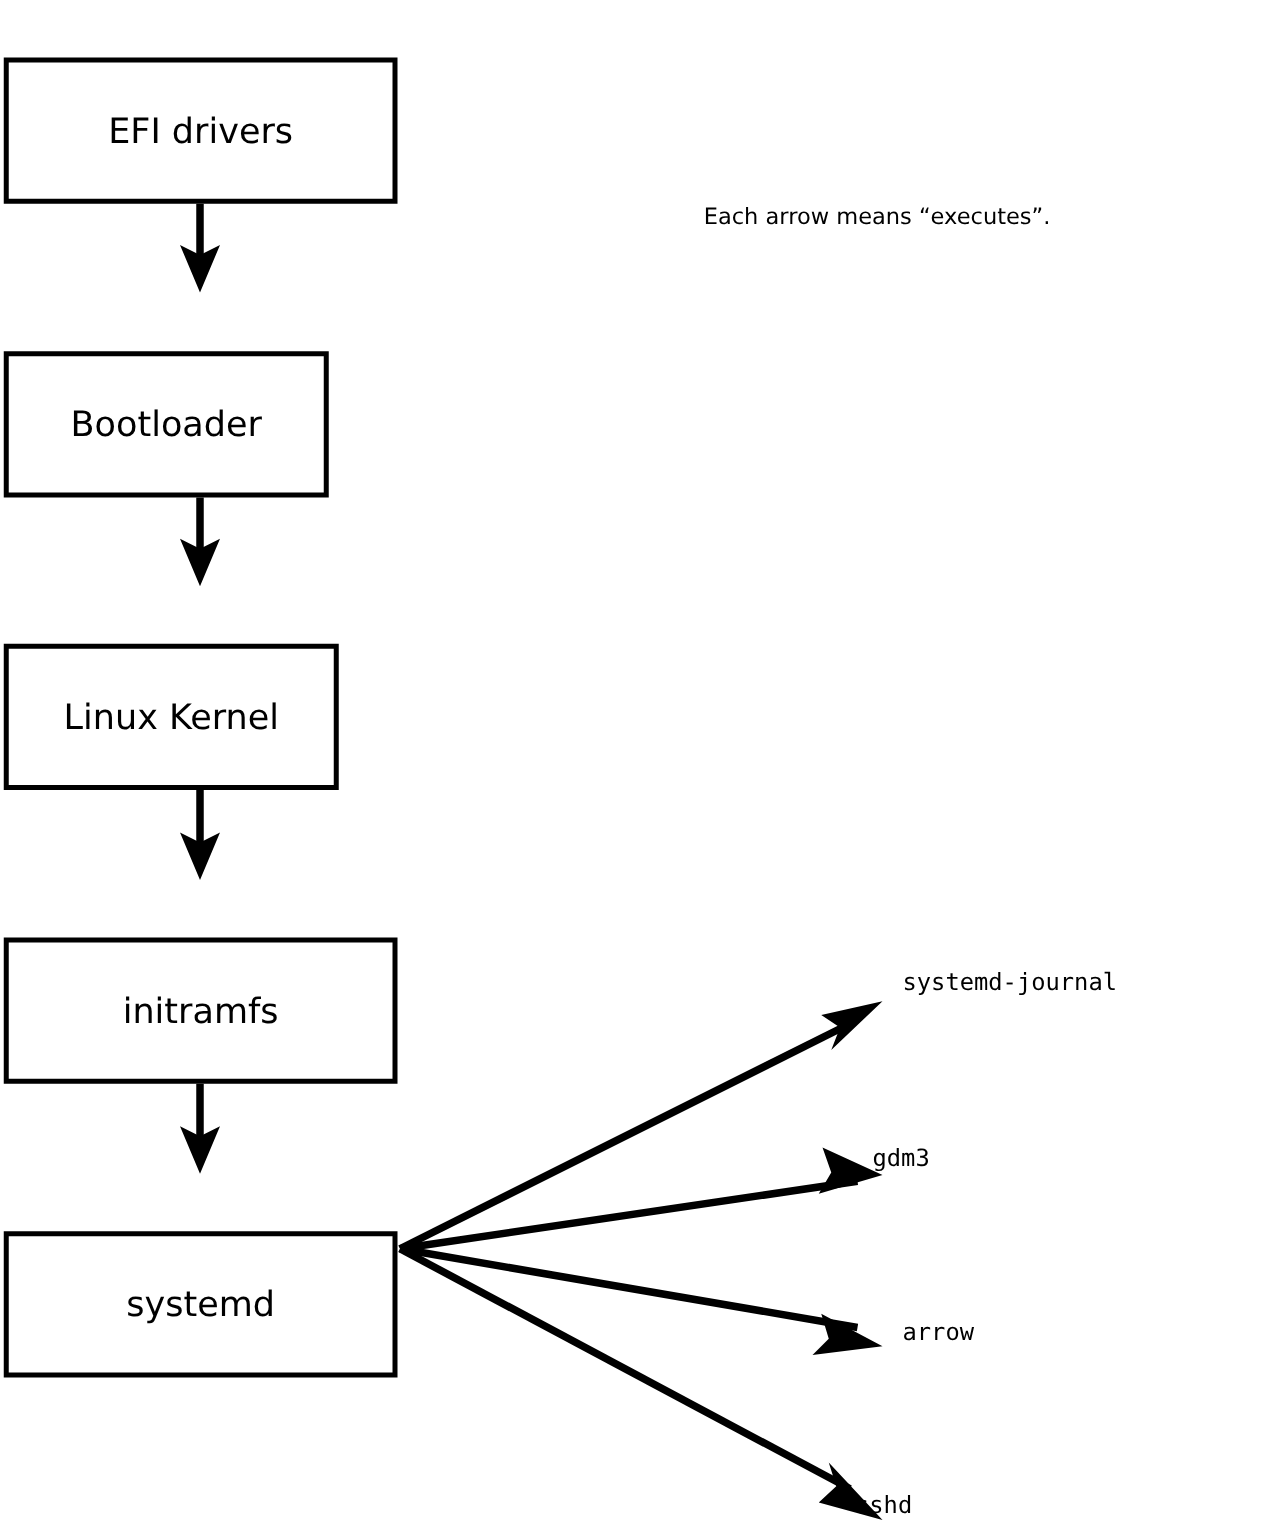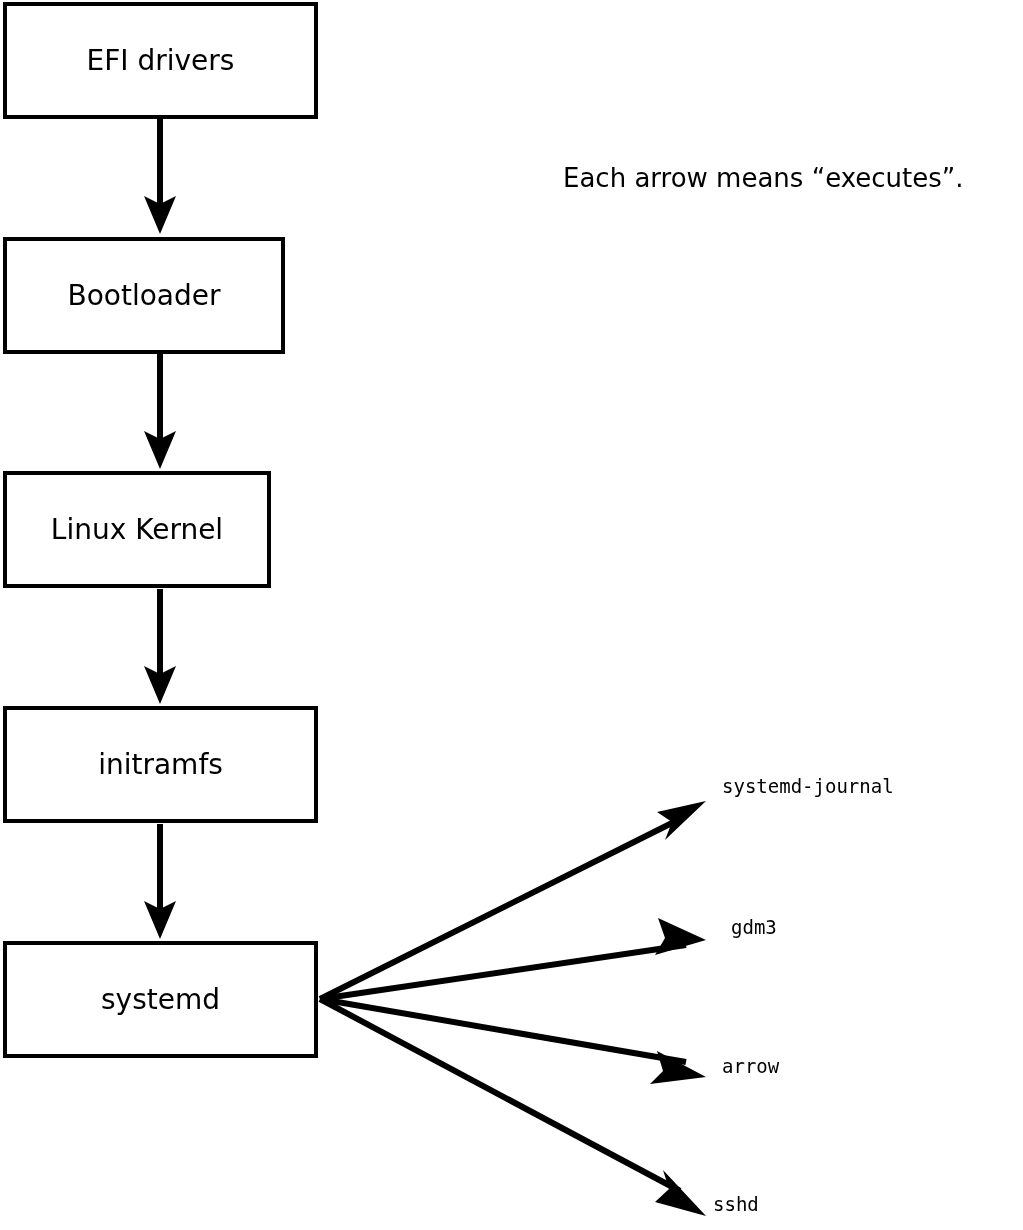--- a/index.html
+++ b/index.html
@@ -23,40 +23,41 @@
     height: 1230px;
   }
   .stage-box {
     position: absolute;
     box-sizing: border-box;
     border: 4px solid #000000;
     background: #ffffff;
     display: flex;
     align-items: center;
     justify-content: center;
+    margin-top: 44px;
   }
   .stage-box-label {
     font-family: "DejaVu Sans", sans-serif;
     font-size: 28px;
     color: #000000;
     line-height: 1;
     white-space: nowrap;
   }
   .leaf-label {
     position: absolute;
     font-family: "DejaVu Sans Mono", monospace;
     font-size: 19px;
     color: #000000;
     line-height: 1;
     white-space: nowrap;
   }
   .caption {
     position: absolute;
     font-family: "DejaVu Sans", sans-serif;
-    font-size: 26px;
+    font-size: 18px;
     color: #000000;
     line-height: 1;
     white-space: nowrap;
   }
 </style>
 </head>
 <body>
 
 <div id="stage">
 
@@ -94,39 +95,39 @@
     <g>
       <line x1="320" y1="999" x2="680" y2="1191" stroke="#000" stroke-width="6"></line>
       <polygon points="706,1216 655,1202 669,1189 663,1170" fill="#000"></polygon>
     </g>
   </svg>
 
   <div class="stage-box" style="left:3px; top:2px; width:315px; height:117px;">
     <span class="stage-box-label">EFI drivers</span>
   </div>
 
-  <div class="stage-box" style="left:3px; top:237px; width:282px; height:117px;">
+  <div class="stage-box" style="left:3px; top:237px; width:260px; height:117px;">
     <span class="stage-box-label">Bootloader</span>
   </div>
 
   <div class="stage-box" style="left:3px; top:471px; width:268px; height:117px;">
     <span class="stage-box-label">Linux Kernel</span>
   </div>
 
   <div class="stage-box" style="left:3px; top:941px; width:315px; height:117px;">
     <span class="stage-box-label">systemd</span>
   </div>
 
   <div class="stage-box" style="left:3px; top:706px; width:315px; height:117px;">
     <span class="stage-box-label">initramfs</span>
   </div>
 
   <div class="leaf-label" style="left:722px; top:777px;">systemd-journal</div>
 
-  <div class="leaf-label" style="left:731px; top:918px;">gdm3</div>
+  <div class="leaf-label" style="left:698px; top:918px;">gdm3</div>
 
   <div class="leaf-label" style="left:722px; top:1057px;">arrow</div>
 
-  <div class="leaf-label" style="left:713px; top:1195px;">sshd</div>
+  <div class="leaf-label" style="left:684px; top:1195px;">sshd</div>
 
   <div class="caption" style="left:563px; top:165px;">Each arrow means “executes”.</div>
 
 </div>
 
 </body></html>

